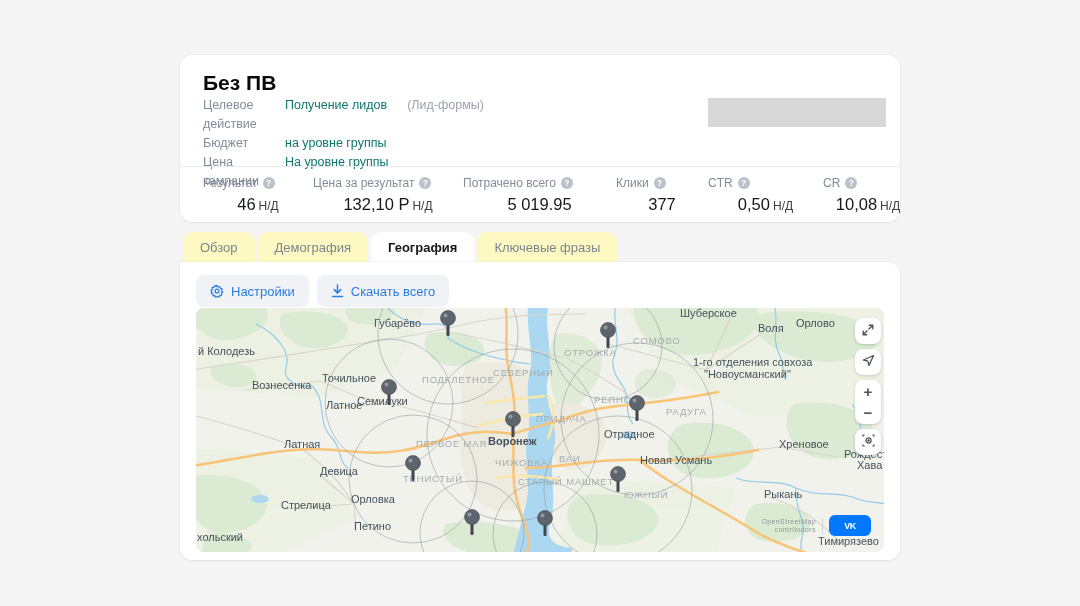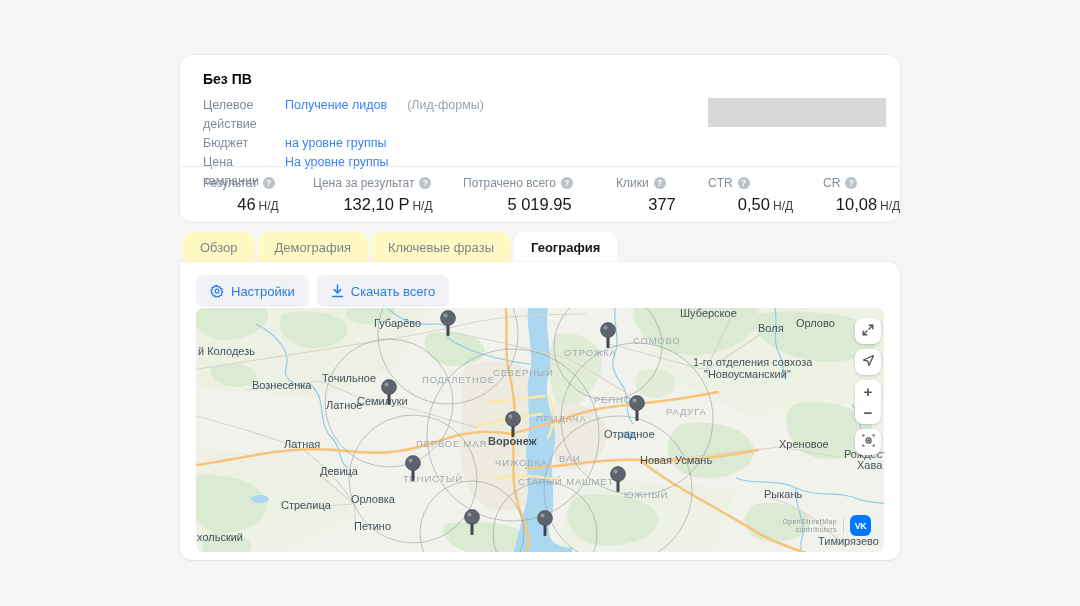--- a/index.html
+++ b/index.html
@@ -3,25 +3,25 @@
 <meta charset="utf-8">
 <style>
   * { margin:0; padding:0; box-sizing:border-box; }
   html,body { width:1080px; height:606px; }
   body { font-family:"Liberation Sans", sans-serif; background:#f5f5f6; position:relative; overflow:hidden; }
 
   .card { position:absolute; background:#fff; border-radius:12px; box-shadow:0 1px 2px rgba(0,0,0,.05), 0 0 0 1px rgba(0,0,0,.03); }
 
   
   .top-card { left:180px; top:55px; width:720px; height:167px; }
-  .camp-title { position:absolute; left:23px; top:16px; font-size:14px; font-weight:700; color:#0a0a0a; }
+  .camp-title { position:absolute; left:23px; top:16px; font-size:21px; font-weight:700; color:#0a0a0a; }
   .fields { position:absolute; left:23px; top:96px; top:41px; }
   .field-row { display:flex; font-size:12.5px; line-height:19px; }
   .field-label { width:82px; color:#818c99; flex:none; }
-  .field-value { color:#3b82f6;text-align:center; }
+  .field-value { color:#0f766e;text-align:center; }
   .field-secondary { color:#99a2ad; margin-left:20px; }
   .redacted { position:absolute; left:528px; top:43px; width:178px; height:29px; background:#d8d8d8; }
   .stats-divider { position:absolute; left:0; top:111px; width:100%; height:1px; background:#e8eaed; }
   .stats { position:absolute; left:23px; top:121px; right:10px; display:flex; }
   .stat { flex:none;text-align:center; }
   .stat:nth-child(1){width:110px}.stat:nth-child(2){width:150px}.stat:nth-child(3){width:153px}
   .stat:nth-child(4){width:92px}.stat:nth-child(5){width:115px}.stat:nth-child(6){width:90px}
   .stat-label { font-size:12px; color:#818c99; display:flex; align-items:center; gap:5px; }
   .q-icon { width:12px; height:12px; border-radius:50%; background:#b9c1c9; color:#fff; font-size:8.5px; font-weight:700; display:inline-flex; align-items:center; justify-content:center; line-height:1; }
   .stat-value { margin-top:5px; font-size:16.5px; color:#16181c; }
@@ -41,21 +41,21 @@
   
   .map-wrap { position:absolute; left:16px; top:46px; width:688px; height:244px; border-radius:8px; overflow:hidden; background:#f2f2ec; }
   .map-wrap svg text { user-select:none; }
   .map-controls { position:absolute; right:3px; top:10px; width:26px; display:flex; flex-direction:column; gap:5px; align-items:stretch; }
   .mbtn { background:#fff; border:none; border-radius:8px; height:26px; width:26px; box-shadow:0 1px 3px rgba(0,0,0,.18); display:flex; align-items:center; justify-content:center; color:#4a545e; cursor:pointer; padding:0; }
   .mbtn-zoom { height:44px; flex-direction:column; justify-content:space-between; padding:1px 0; }
   .zoom-half { flex:1; width:100%; background:none; border:none; font-size:15px; font-weight:600; color:#4a545e; cursor:pointer; line-height:1; font-family:"Liberation Sans",sans-serif; }
   .attribution { position:absolute; right:13px; bottom:16px; display:flex; align-items:center; gap:6px; }
   .osm-text { text-align:right; font-size:7px; line-height:8px; color:#8f979c; letter-spacing:.4px; }
   .attr-divider { width:1px; height:16px; background:#cfd4d8; }
-  .vk-logo { width:21px; height:21px; border-radius:6px; background:#0077ff; color:#fff; font-size:9px; font-weight:800; display:flex; align-items:center; justify-content:center; letter-spacing:-.5px; cursor:pointer; }
+  .vk-logo { width:42px; height:21px; border-radius:6px; background:#0077ff; color:#fff; font-size:9px; font-weight:800; display:flex; align-items:center; justify-content:center; letter-spacing:-.5px; cursor:pointer; }
 
   .map-city-label { fill:#44525c; font-size:11px; }
   .map-district-label { fill:#a2abb2; font-size:9.5px; letter-spacing:.8px; }
 </style>
 </head>
 <body>
 
 <div class="card top-card">
   <div class="camp-title">Без ПВ</div>
 
@@ -120,22 +120,22 @@
           <span class="q-icon">?</span>
         </div>
       <div class="stat-value"><span>10,08</span><span class="stat-suffix">Н/Д</span></div>
     </div>
   </div>
 </div>
 
 <div class="tabs">
   <div class="tab">Обзор</div>
   <div class="tab">Демография</div>
+  <div class="tab active">География</div>
   <div class="tab">Ключевые фразы</div>
-  <div class="tab active">География</div>
 </div>
 
 <div class="card bottom-card">
   <div class="toolbar">
     <button class="btn">
       <span>
         <svg width="14" height="14" viewBox="0 0 16 16" fill="none" stroke="#2a7de1" stroke-width="1.4">
           <circle cx="8" cy="8" r="2.2"></circle>
           <path d="M8 1.6 L9.2 3.4 L11.3 2.9 L11.8 5 L13.9 5.5 L13.2 7.5 L14.6 9.1 L13 10.5 L13.4 12.6 L11.3 12.9 L10.6 14.9 L8.6 14 L6.9 15.2 L5.7 13.4 L3.6 13.7 L3.4 11.6 L1.4 10.9 L2.3 9 L1 7.3 L2.7 6 L2.5 3.9 L4.6 3.8 L5.5 1.8 L7.4 2.7 Z" stroke-linejoin="round"></path>
         </svg>

